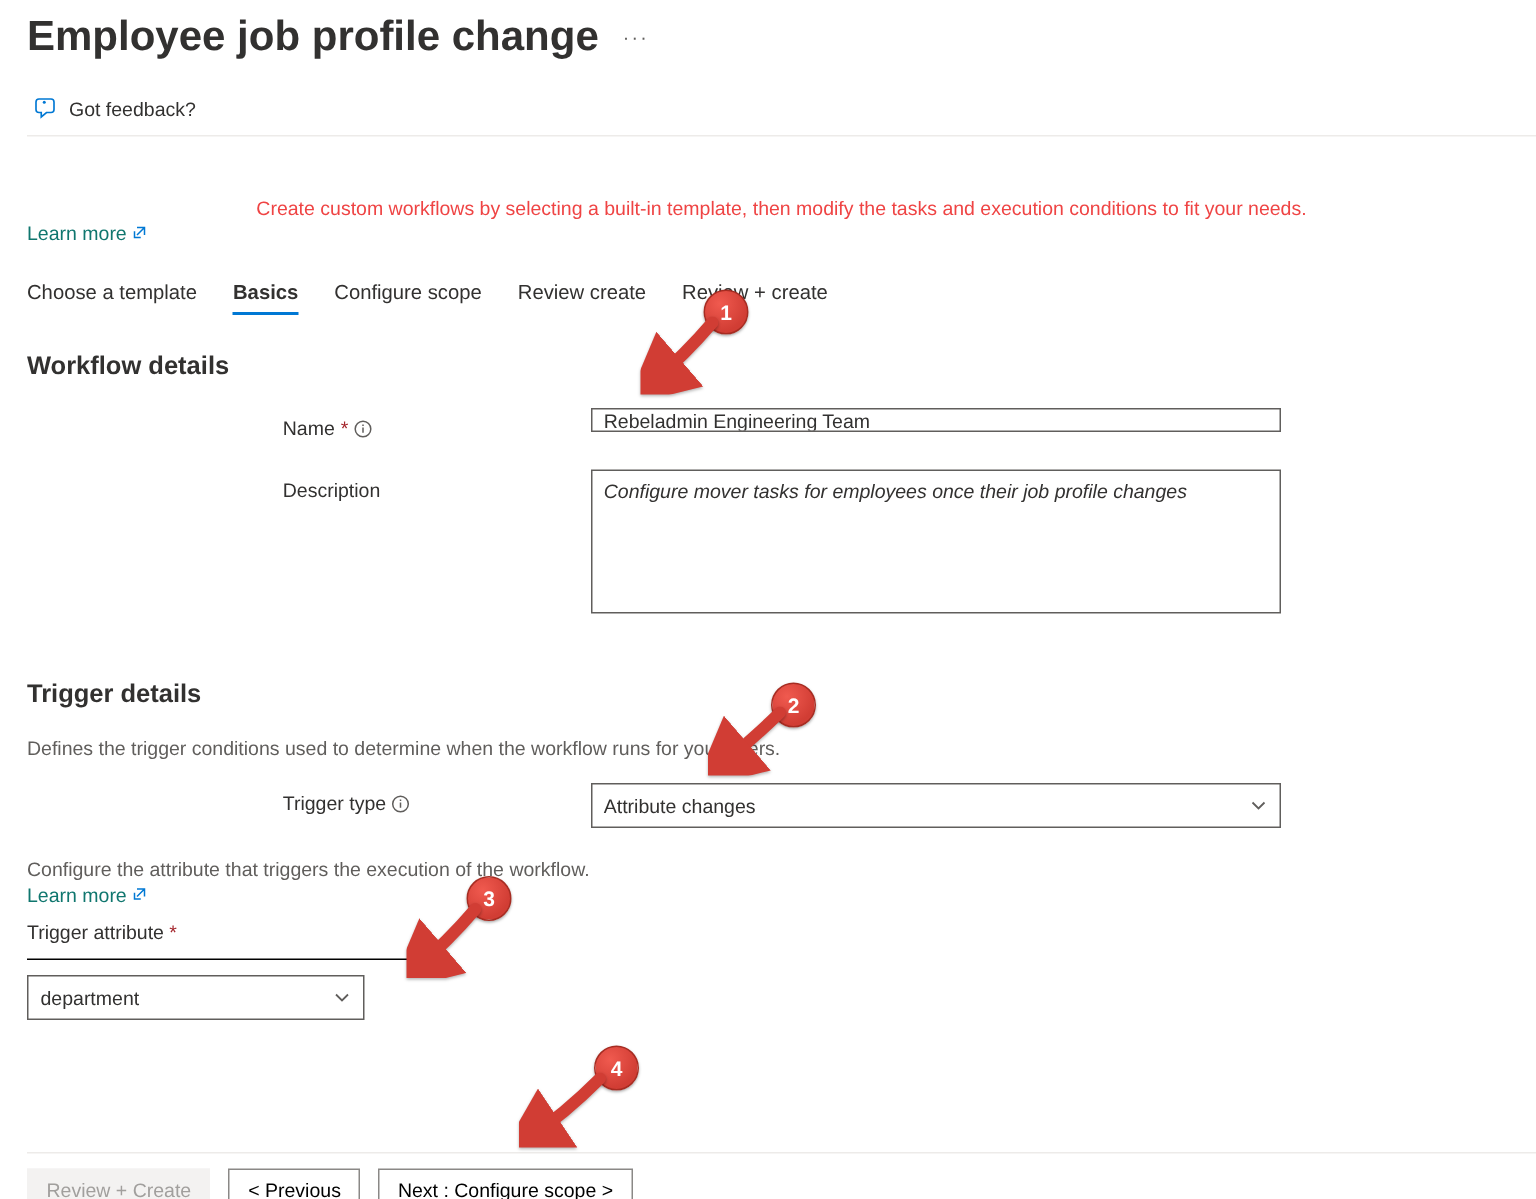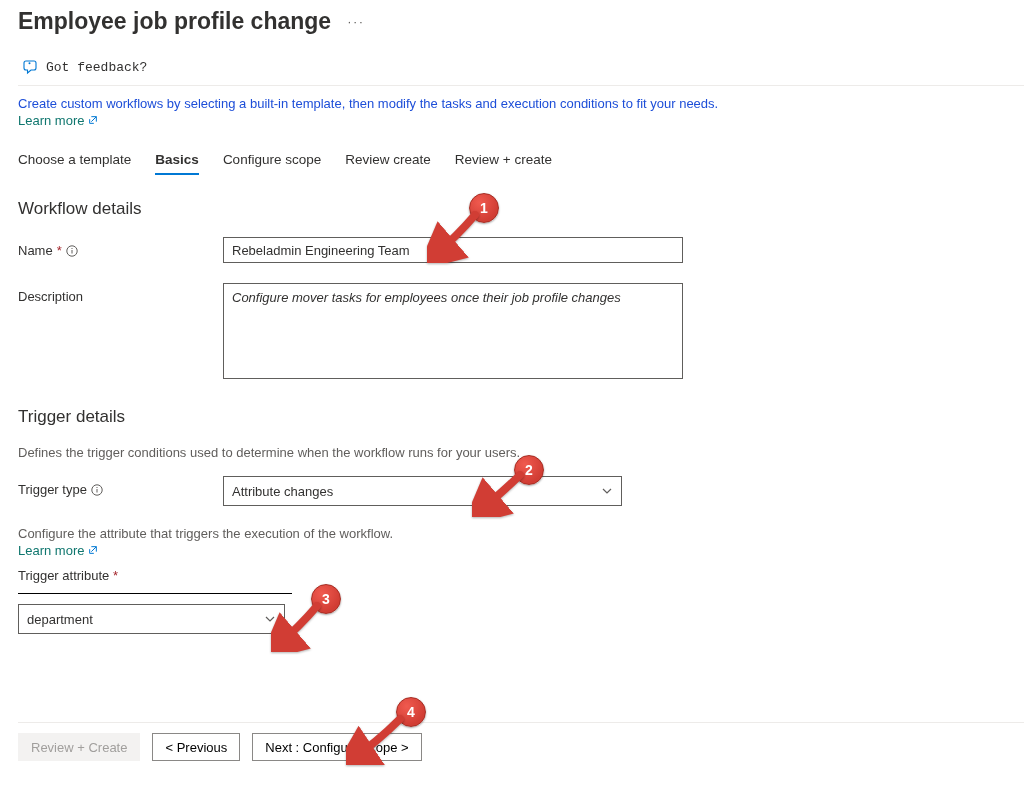--- a/index.html
+++ b/index.html
@@ -15,21 +15,21 @@
     padding: 8px 0 0 18px;
     box-sizing: border-box;
   }
   .page-title-row {
     display: flex;
     align-items: center;
     gap: 14px;
     margin-bottom: 16px;
   }
   .page-title {
-    font-size: 23px;
+    font-size: 28px;
     font-weight: 600;
     margin: 0;
   }
   .ellipsis-btn {
     color: #605e5c;
     letter-spacing: 1.5px;
     cursor: pointer;
     padding: 4px 2px;
   }
   .feedback-row {
@@ -37,25 +37,25 @@
     align-items: center;
     gap: 8px;
     padding: 8px 0 10px 4px;
     border-bottom: 1px solid #edebe9;
   }
   .feedback-row .icon svg {
     display: block;
   }
   .feedback-text {
     color: #323130;
-    font-family: Liberation Mono, monospace;
   }
   .intro {
-    margin: 10px 0 0 0;
-    color: #1d4ed8;
+    margin: 40px 0 0 0;
+    color: #ef4444;
+    text-align: center;
   }
   .link {
     color: #0f766e;
     text-decoration: none;
     cursor: pointer;
     display: inline-flex;
     align-items: center;
     gap: 4px;
   }
   .tabs {
@@ -69,27 +69,28 @@
     cursor: pointer;
     color: #323130;
   }
   .tab.active {
     font-weight: 600;
     border-bottom: 2.5px solid #0078d4;
     text-align: right;
   }
   h2.section {
     font-size: 17px;
-    font-weight: 400;
+    font-weight: 700;
     margin: 8px 0 18px 0;
   }
   .form-row {
     display: flex;
     align-items: flex-start;
     margin-bottom: 20px;
+    justify-content: center;
   }
   .form-label {
     width: 205px;
     color: #323130;
     padding-top: 6px;
     display: flex;
     align-items: center;
     gap: 4px;
   }
   .req {
@@ -102,38 +103,38 @@
     border: 1px solid #605e5c;
     font-family: inherit;
     font-size: 13px;
     padding: 6px 8px;
     box-sizing: border-box;
     background: #ffffff;
     color: #323130;
   }
   .text-input {
     width: 460px;
-    height: 26px;
+    height: 16px;
   }
   .text-area {
     width: 460px;
     height: 96px;
     resize: none;
     font-style: italic;
   }
   .select {
-    width: 399px;
+    width: 460px;
     height: 30px;
     display: flex;
     align-items: center;
     justify-content: space-between;
     cursor: pointer;
   }
   .select.small {
-    width: 267px;
+    width: 225px;
     height: 30px;
   }
   .chevron svg {
     display: block;
   }
   .trigger-intro {
     color: #605e5c;
     margin: 0 0 16px 0;
   }
   .trigger-attr-section {
@@ -256,21 +257,21 @@
       </span>
     </div>
     <input class="text-input" type="text" value="Rebeladmin Engineering Team" style="">
   </div>
 
   <div class="form-row">
     <div class="form-label">Description</div>
     <textarea class="text-area" style="">Configure mover tasks for employees once their job profile changes</textarea>
   </div>
 
-  <h2 class="section" style="margin-top:28px">Trigger details</h2>
+  <h2 class="section" style="margin-top:44px">Trigger details</h2>
 
   <p class="trigger-intro">Defines the trigger conditions used to determine when the workflow runs for your users.</p>
 
   <div class="form-row">
     <div class="form-label">
       <span>Trigger type</span>
       <span class="info-icon">
         <svg width="12" height="12" viewBox="0 0 12 12">
             <circle cx="6" cy="6" r="5.2" stroke="#605e5c" stroke-width="1" fill="none"></circle>
             <rect x="5.5" y="5" width="1" height="3.5" fill="#605e5c"></rect>

